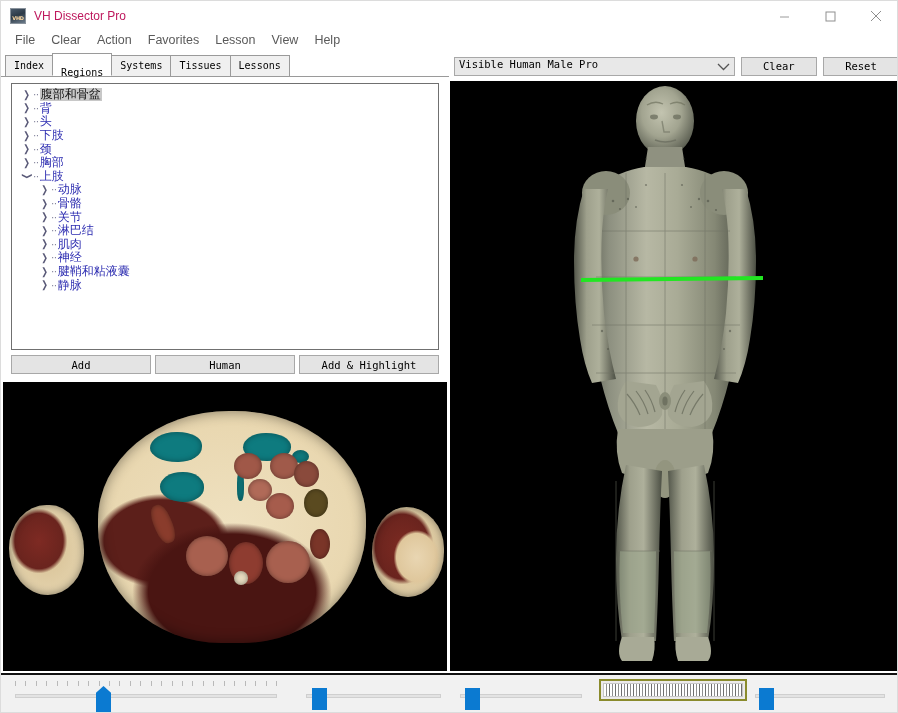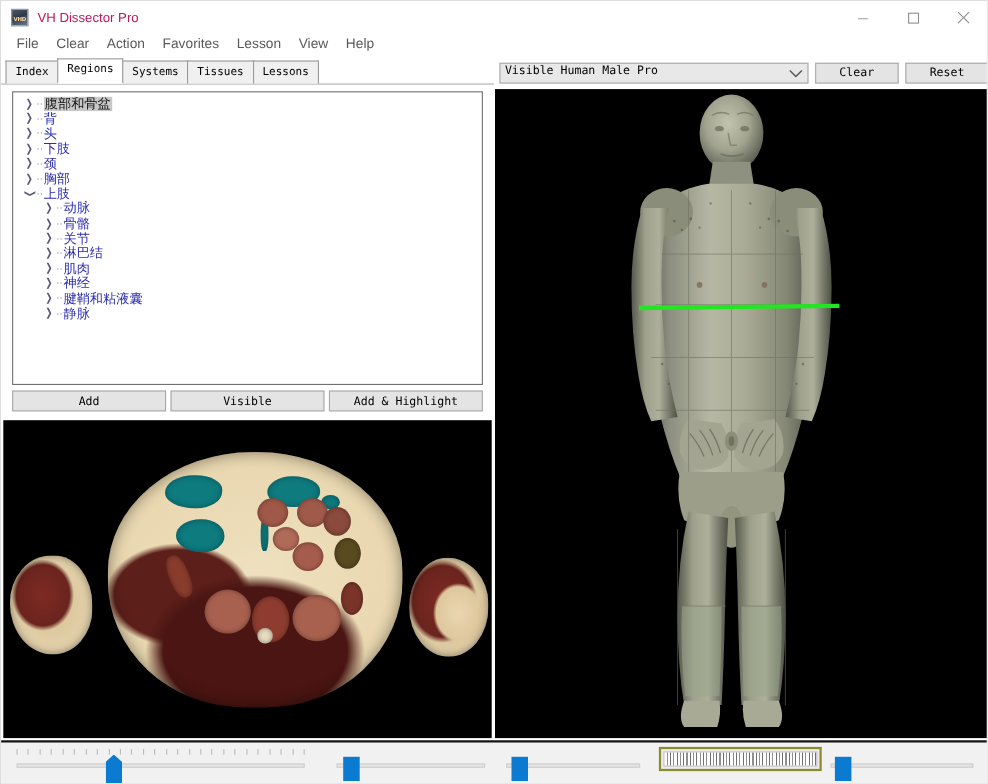--- a/index.html
+++ b/index.html
@@ -108,21 +108,21 @@
     border: 1px solid #9a9a9a;
     border-bottom: none;
     margin-right: -1px;
     position: relative;
     white-space: nowrap;
   }
   .tab.active {
     background: #ffffff;
     height: 23px;
     z-index: 3;
-    padding-top: 2px;
+    padding-top: 12px;
     border-bottom: 1px solid #ffffff;
   }
 
   
   .leftpanel {
     position: absolute;
     left: 0; top: 76px;
     width: 448px; height: 300px;
     background: #ffffff;
   }
@@ -486,21 +486,21 @@
         </div>
         <div class="tree-node child">
           <span class="twisty">❯</span>
           <span class="node-dots">··</span>
           <span class="node-label">静脉</span>
         </div>
       </div>
 
     <div class="btnrow">
       <div class="flatbtn">Add</div>
-      <div class="flatbtn">Visible</div>
+      <div class="flatbtn">Human</div>
       <div class="flatbtn">Add &amp; Highlight</div>
     </div>
   </div>
 
   <div class="rtoolbar">
     <div class="combo">
       <span class="combo-text">Visible Human Male Pro</span>
       <span class="combo-arrow">
         <svg width="13" height="9" viewBox="0 0 13 9">
             <polyline points="1,2 6.5,7.5 12,2" fill="none" stroke="#555" stroke-width="1.3"></polyline>

